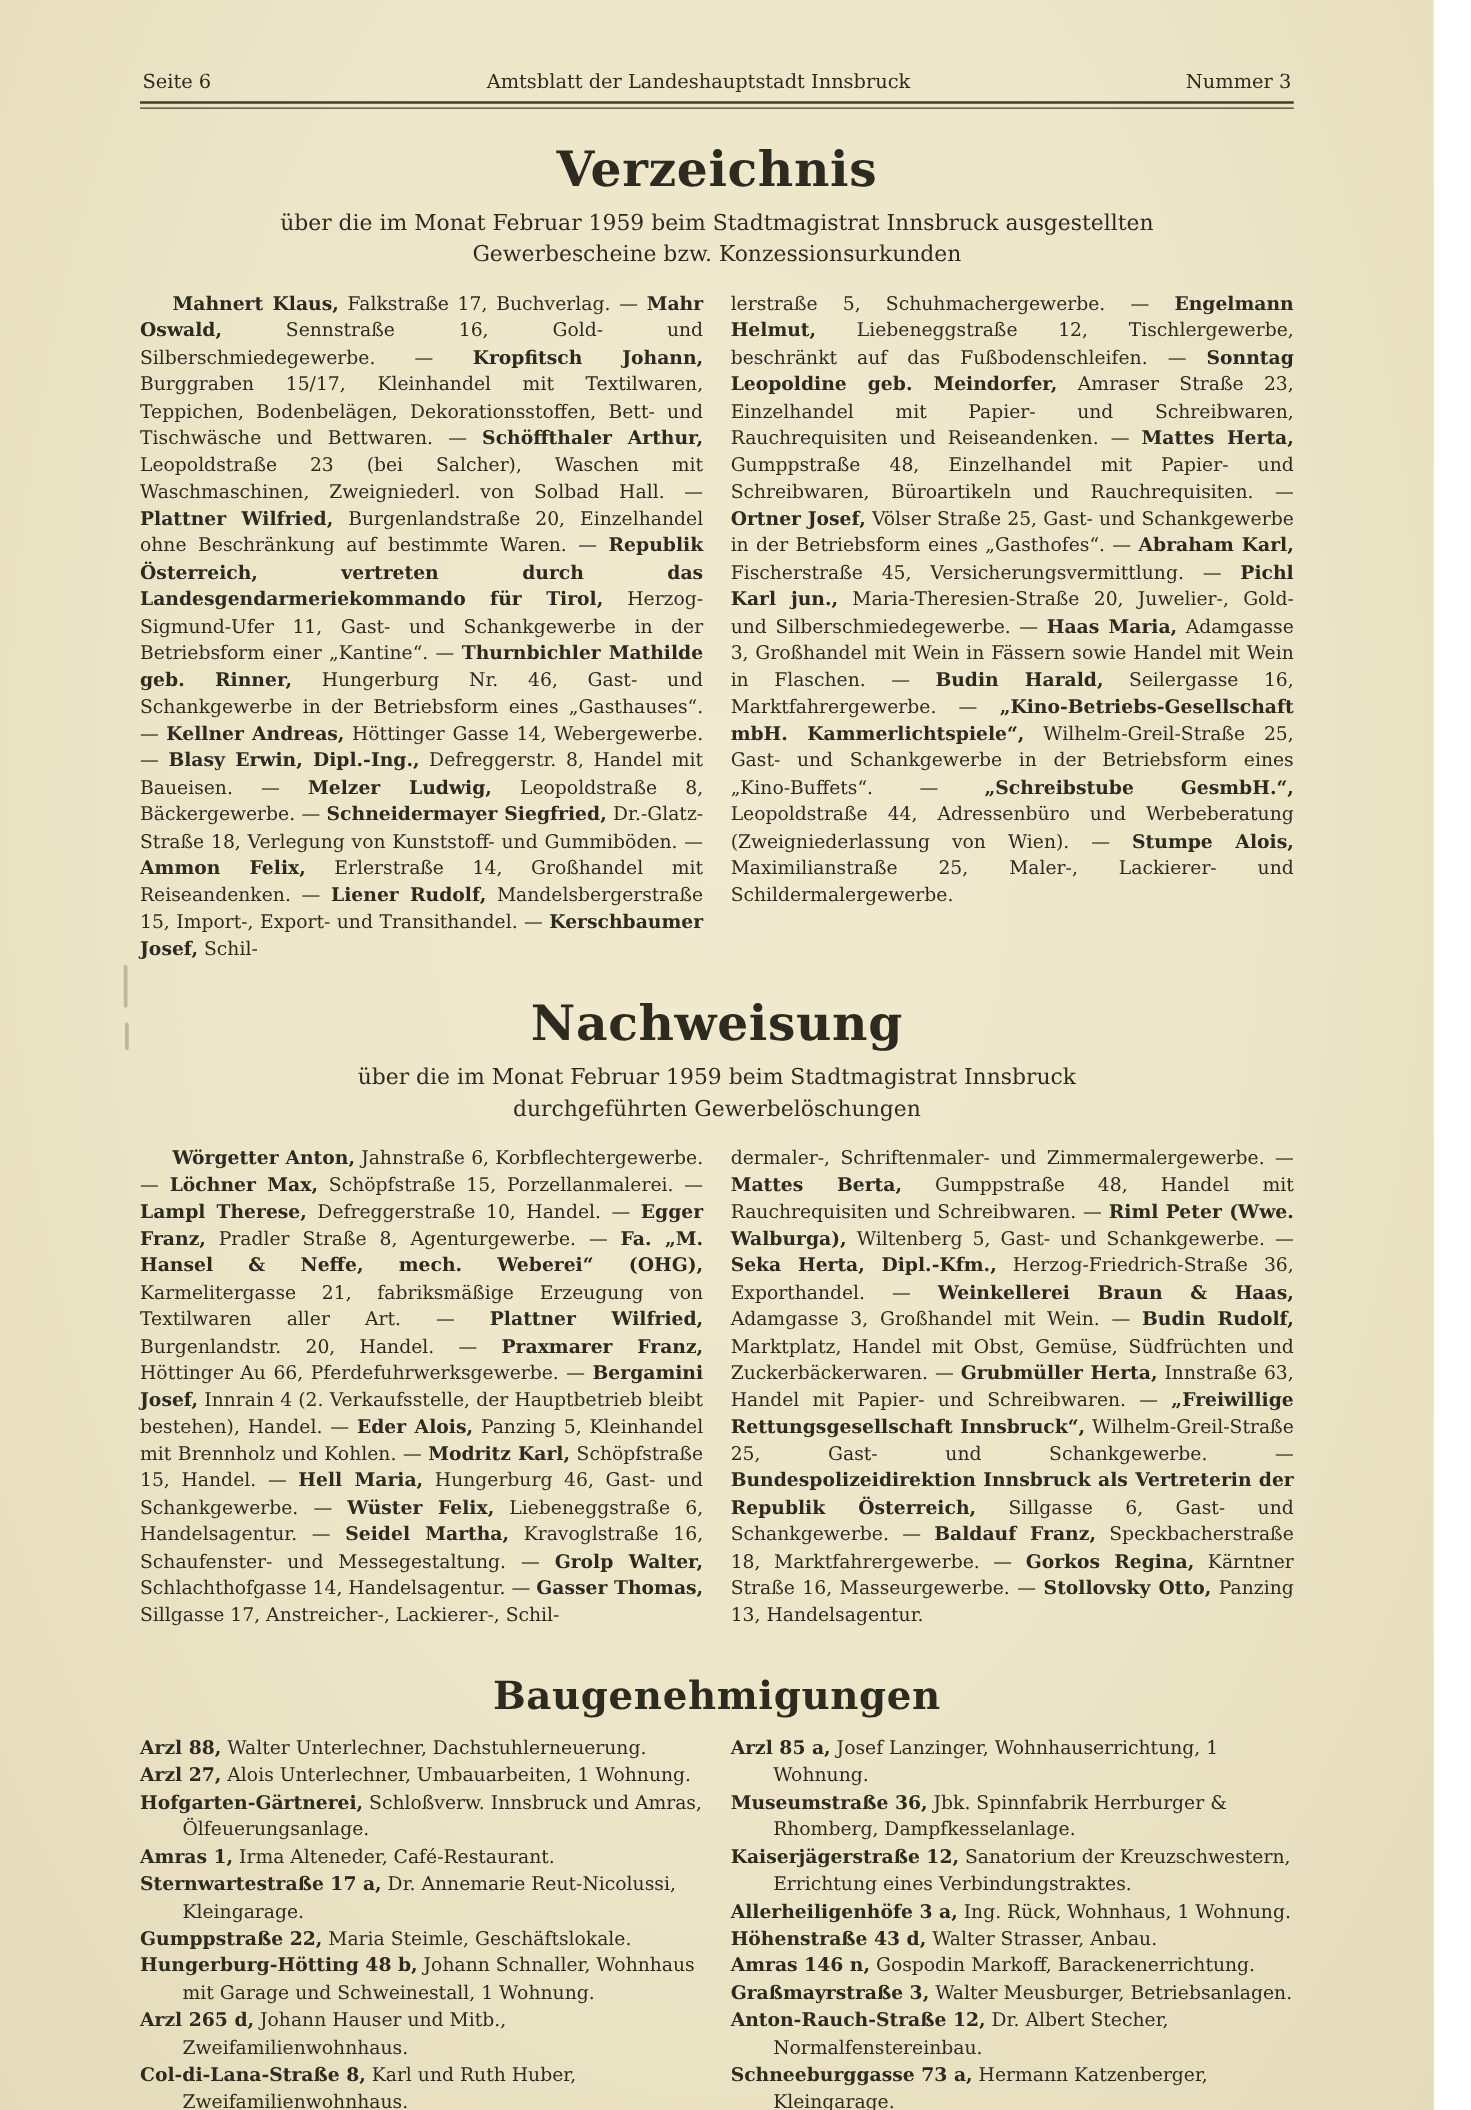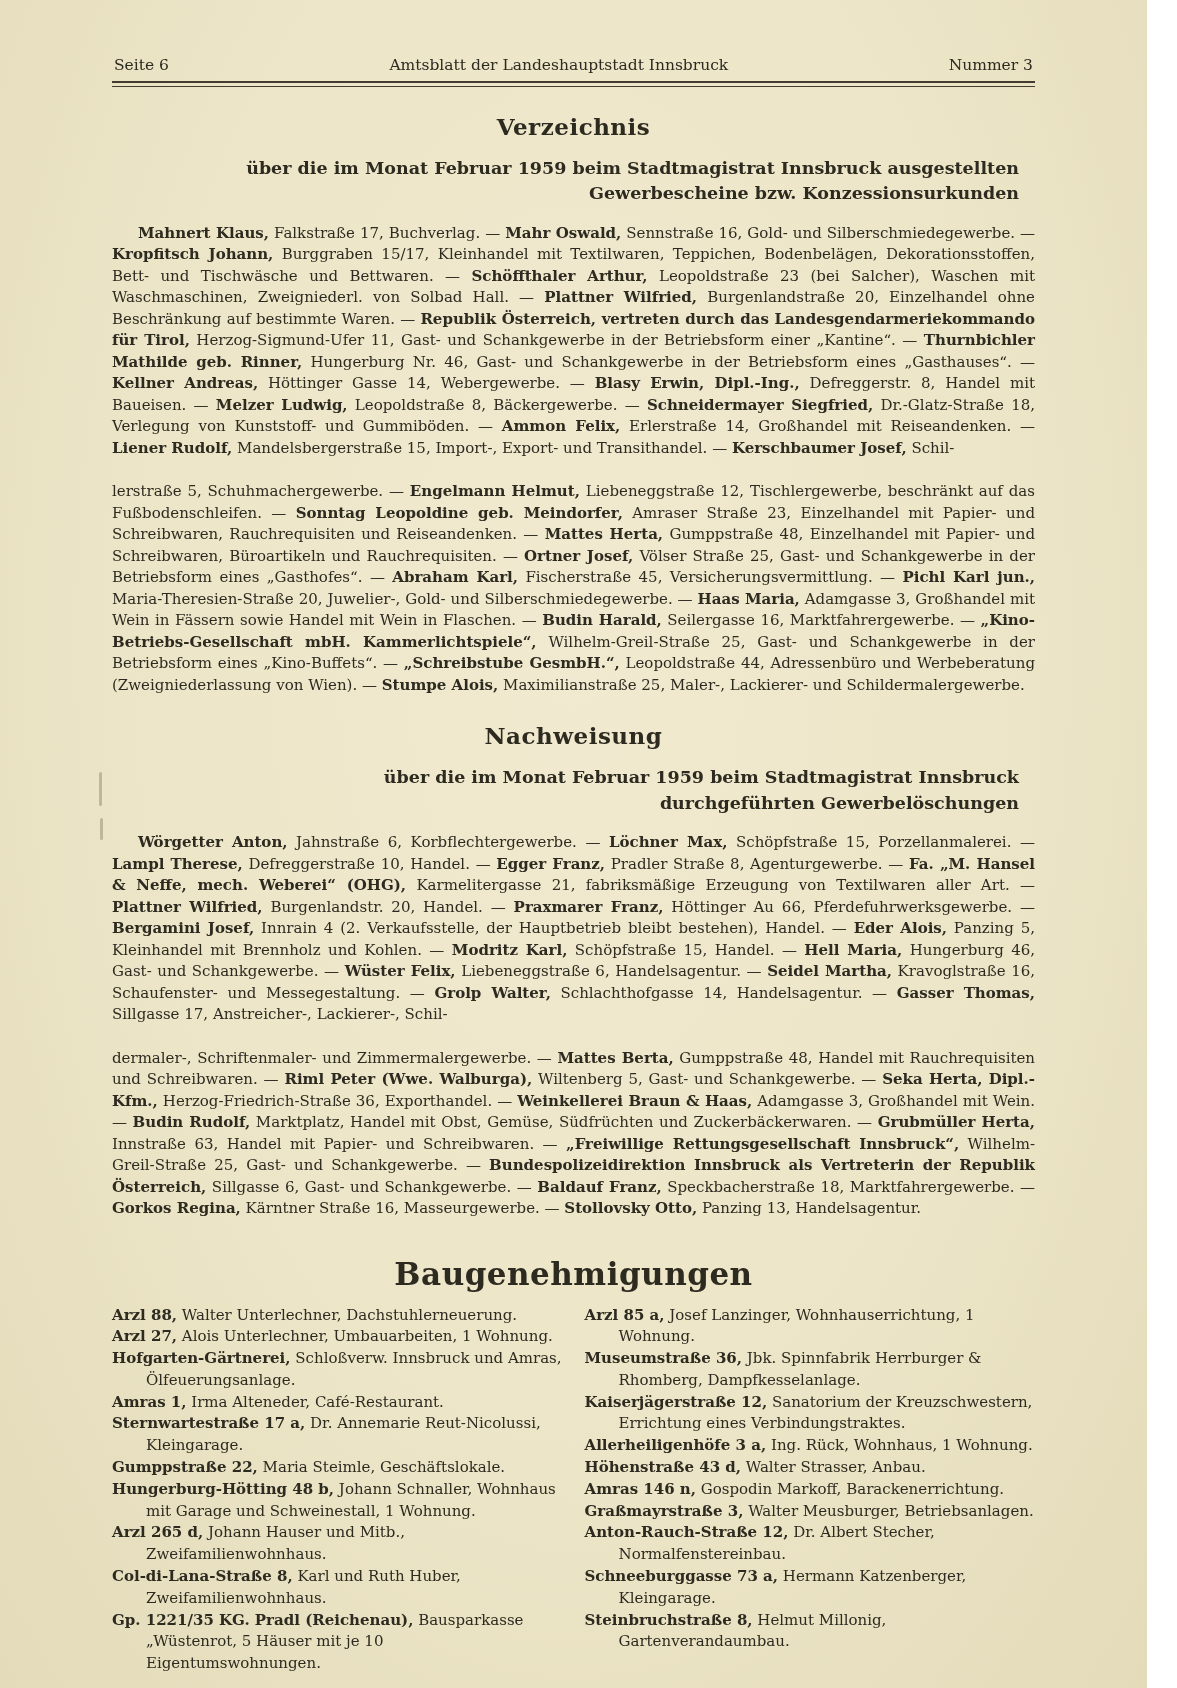--- a/index.html
+++ b/index.html
@@ -8,24 +8,24 @@
     background:radial-gradient(ellipse at 50% 38%, #f1ead0 0%, #ece5c7 55%, #e3dbb9 100%);
     font-family:"DejaVu Serif", serif;
     color:#2d2a20;
     overflow:hidden;
     position:relative;
   }
   .content{padding:56px 112px 0 112px;}
   .masthead{display:flex;justify-content:space-between;align-items:baseline;font-size:15.5px;padding:0 2px 7px 2px;}
   .masthead .mh-center{font-weight:normal;}
   .header-rule{height:3px;border-top:2px solid #443d2f;border-bottom:1px solid #443d2f;}
-  .sec-title{font-size:23px;font-weight:bold;text-align:center;margin:26px 0 8px 0;letter-spacing:0.5px;}
+  .sec-title{font-size:39px;font-weight:bold;text-align:center;margin:26px 0 8px 0;letter-spacing:0.5px;}
   .sec-title.small{font-size:31px;margin-top:36px;}
-  .sec-subtitle{text-align:right;font-weight:bold;font-size:17.5px;line-height:1.45;margin:16px;}
-  .cols{display:flex;gap:22px;margin-top:15px;flex-direction:column;}
+  .sec-subtitle{text-align:center;font-weight:normal;font-size:17.5px;line-height:1.45;margin:4px;}
+  .cols{display:flex;gap:22px;margin-top:15px;}
   .col{flex:1;margin:0;text-align:justify;font-size:15px;line-height:21.5px;}
   .col.first-indent{text-indent:26px;}
   .col b{font-weight:bold;}
   .permit-cols{display:flex;gap:22px;margin-top:13px;}
   .permit-list{flex:1;list-style:none;margin:0;padding:0;font-size:15px;line-height:21.8px;}
   .permit-list li{padding-left:34px;text-indent:-34px;}
   .artifact{position:absolute;background:#6b6450;opacity:.35;border-radius:2px;}
   .artifact.v1{left:99px;top:772px;width:3px;height:34px;}
   .artifact.v2{left:100px;top:818px;width:3px;height:22px;}
 </style>

